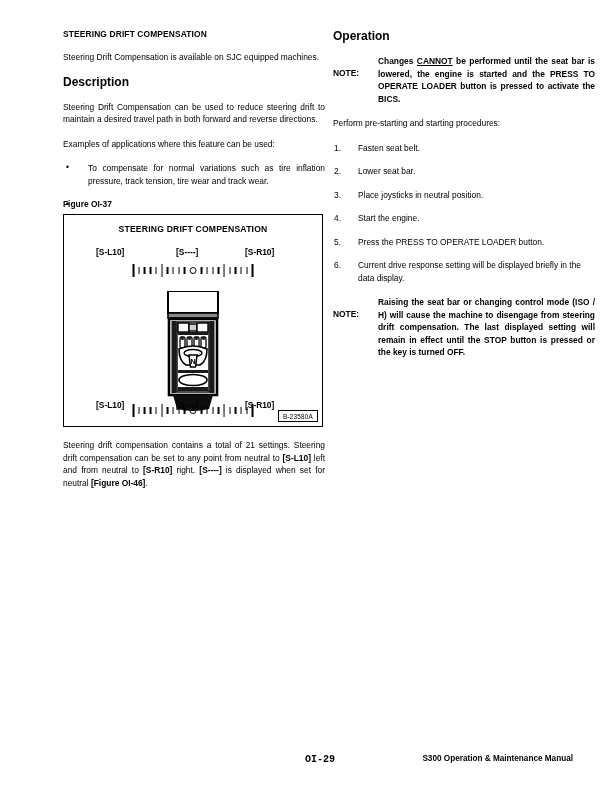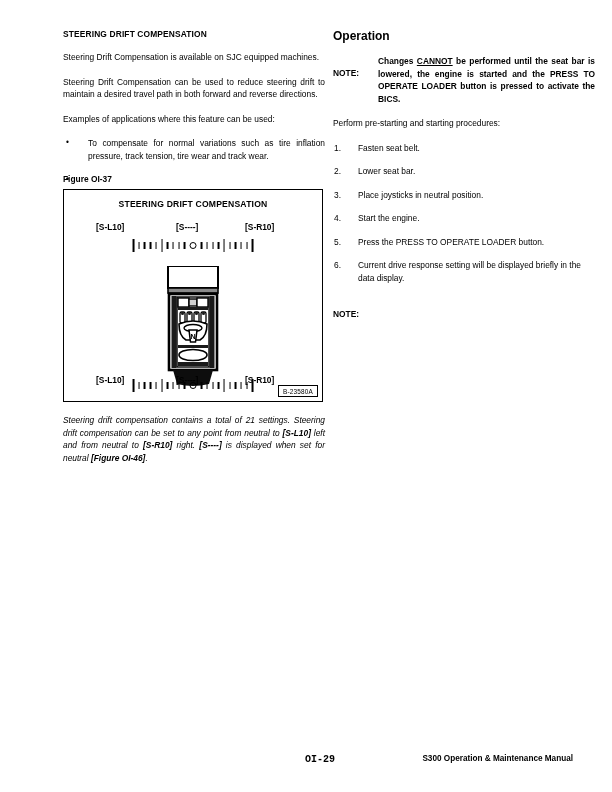--- a/index.html
+++ b/index.html
@@ -37,21 +37,21 @@
     margin: 0 0 12px 0;
     line-height: 1.1;
   }
   p.body {
     font-size: 8.4px;
     line-height: 12.5px;
     margin: 0 0 12px 0;
     text-align: justify;
     text-justify: inter-word;
   }
-  p.body.last { margin-bottom: 0; font-style: italic; }
+  p.body.last { margin-bottom: 0; }
 
   ul.bullets {
     list-style: none;
     margin: 0 0 12px 0;
     padding: 0;
   }
   ul.bullets li {
     position: relative;
     font-size: 8.4px;
     line-height: 12.5px;
@@ -218,20 +218,21 @@
 <body>
 
 <div class="page">
 
   <div class="col col-left">
 
     <h2 class="sect">STEERING DRIFT COMPENSATION</h2>
 
     <p class="body">Steering Drift Compensation is available on SJC equipped machines.</p>
 
+    <h3 class="sub">Description</h3>
 
     <p class="body">Steering Drift Compensation can be used to reduce steering drift to maintain a desired travel path in both forward and reverse directions.</p>
 
     <p class="body">Examples of applications where this feature can be used:</p>
 
     <ul class="bullets">
       <li>
         <span class="bul">•</span>
         <span>To compensate for normal variations such as tire inflation pressure, track tension, tire wear and track wear.</span>
       </li>
@@ -398,21 +399,21 @@
         <span class="num">5.</span>
         <span>Press the PRESS TO OPERATE LOADER button.</span>
       </li>
       <li>
         <span class="num">6.</span>
         <span>Current drive response setting will be displayed briefly in the data display.</span>
       </li>
     </ol>
 
     <div class="note">
-      <span class="note-lbl">NOTE:</span>
+      <span class="note-lbl">NOTE:</span><span>Raising the seat bar or changing control mode (ISO / H) will cause the machine to disengage from steering drift compensation. The last displayed setting will remain in effect until the STOP button is pressed or the key is turned OFF.</span>
     </div>
 
   </div>
 
   <div class="footer">
     <span class="pg">OI-29</span>
     <span class="mn">S300 Operation &amp; Maintenance Manual</span>
   </div>
 
 </div>

